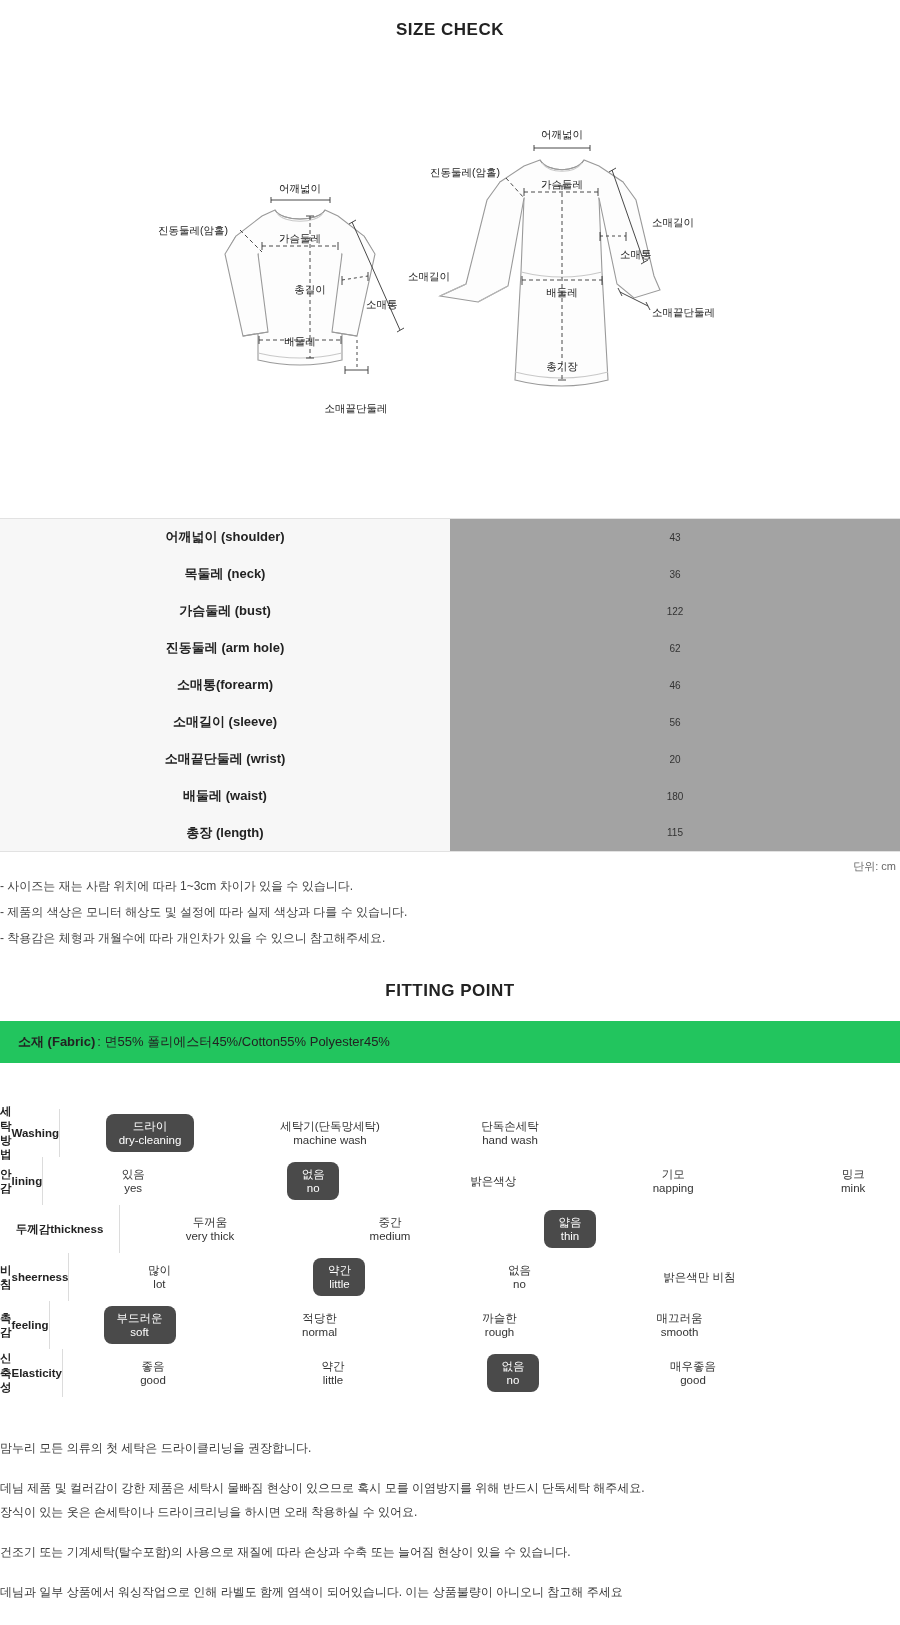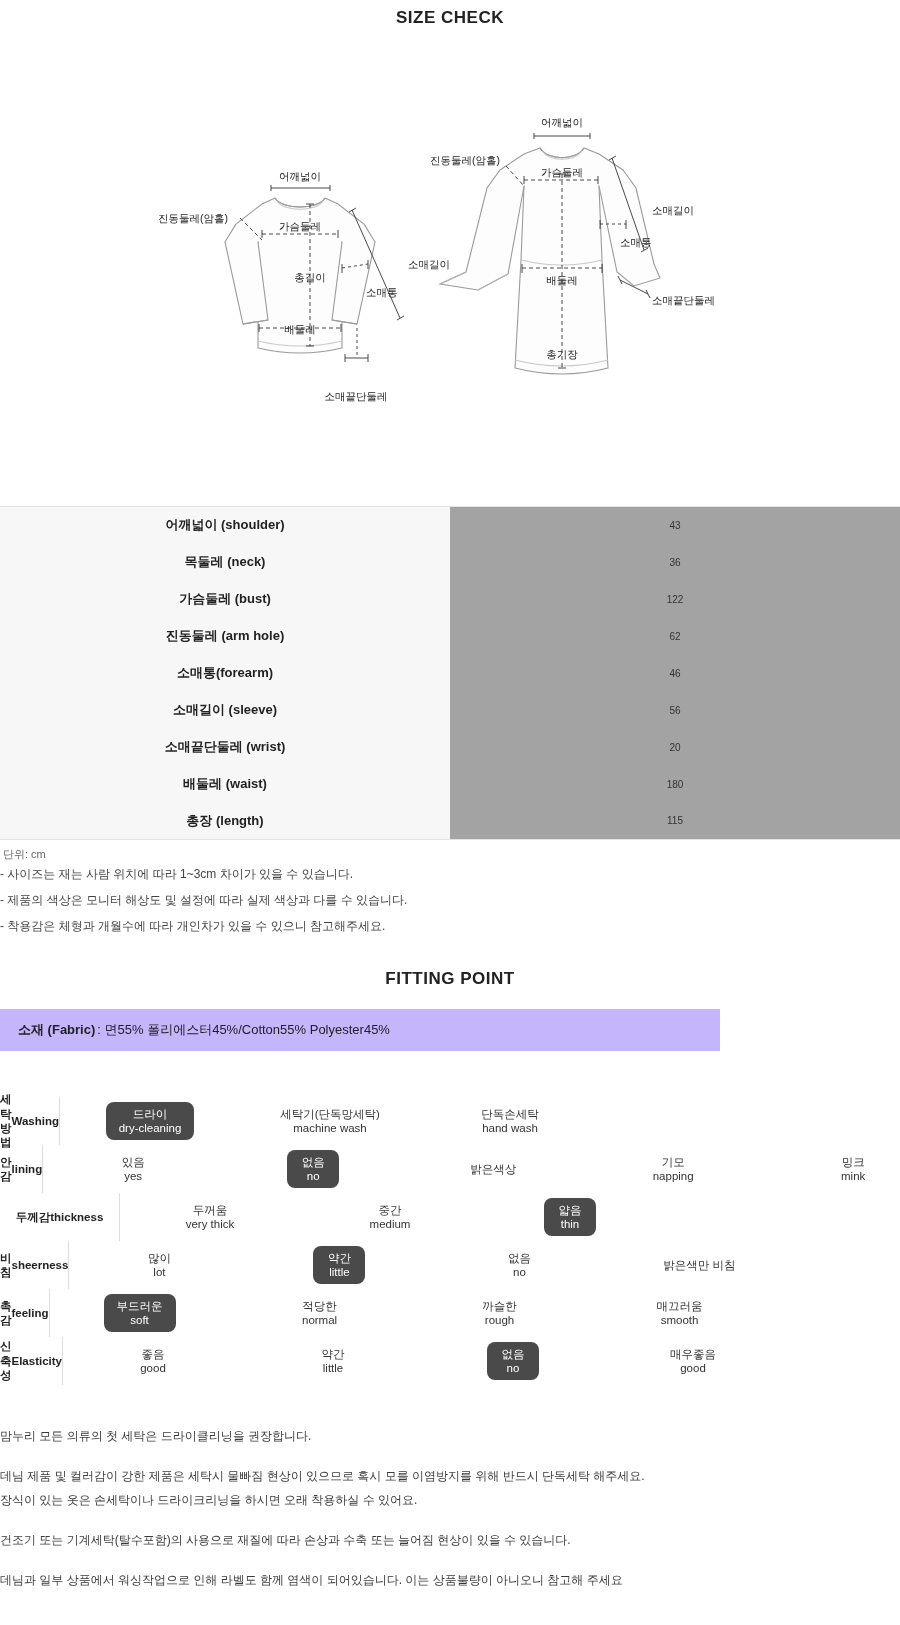--- a/index.html
+++ b/index.html
@@ -17,21 +17,21 @@
     margin: 0 auto;
   }
   
   .section-title {
     text-align: center;
     font-size: 17px;
     font-weight: bold;
     letter-spacing: 0.5px;
     color: #222;
   }
-  #size-check-title { padding-top: 8px; }
+  #size-check-title { padding-top: 20px; }
   .diagram-wrap {
     width: 900px;
     height: 460px;
     position: relative;
   }
   .diagram-wrap svg { display: block; }
 
   
   .size-table {
     width: 900px;
@@ -54,40 +54,40 @@
   }
   .size-table td.value {
     width: 450px;
     background: #a3a3a3;
     text-align: center;
     color: #333;
     font-size: 10px;
   }
   .unit {
     width: 900px;
-    text-align: left;
+    text-align: right;
     font-size: 11px;
     color: #666;
     padding: 7px 4px 0 3px;
   }
   .notes {
     padding: 4px 7px 0 0;
   }
   .notes p {
     margin: 0 0 9px 0;
     font-size: 12px;
     color: #444;
   }
 
   
   #fitting-point-title { margin-top: 34px; }
   .fabric-bar {
     margin-top: 20px;
-    width: 720px;
-    background: #c4b5fd;
+    width: 900px;
+    background: #22c55e;
     height: 42px;
     display: flex;
     align-items: center;
     padding-left: 18px;
     font-size: 13px;
     color: #222;
   }
   .fabric-bar .fabric-key { font-weight: bold; }
   .fabric-bar .fabric-val { font-weight: normal; margin-left: 2px; }
 

